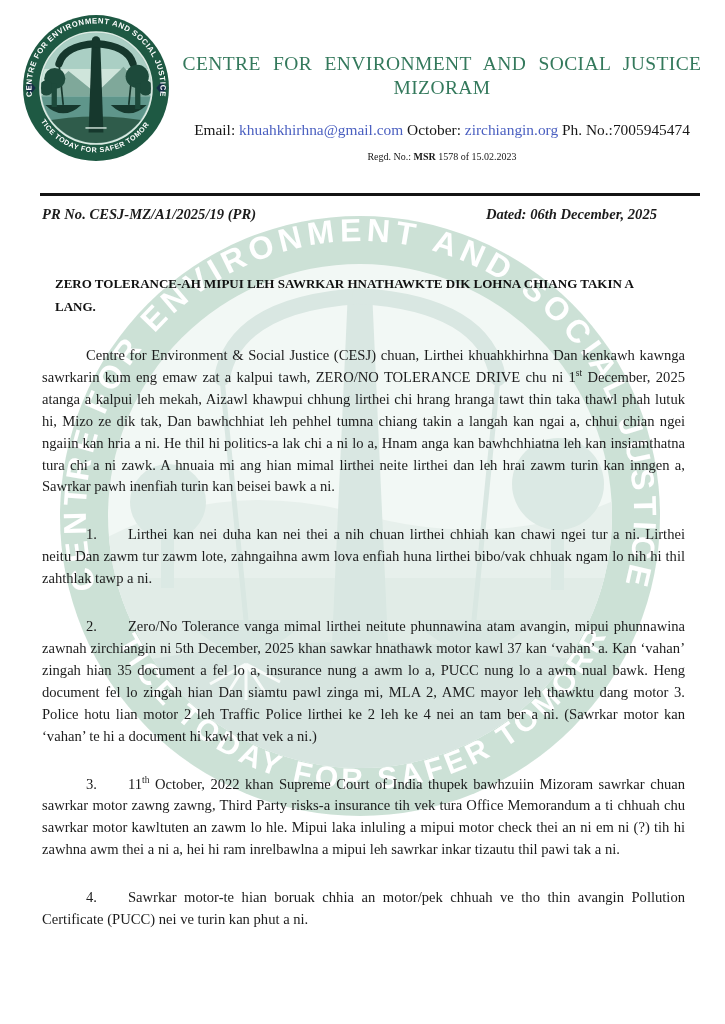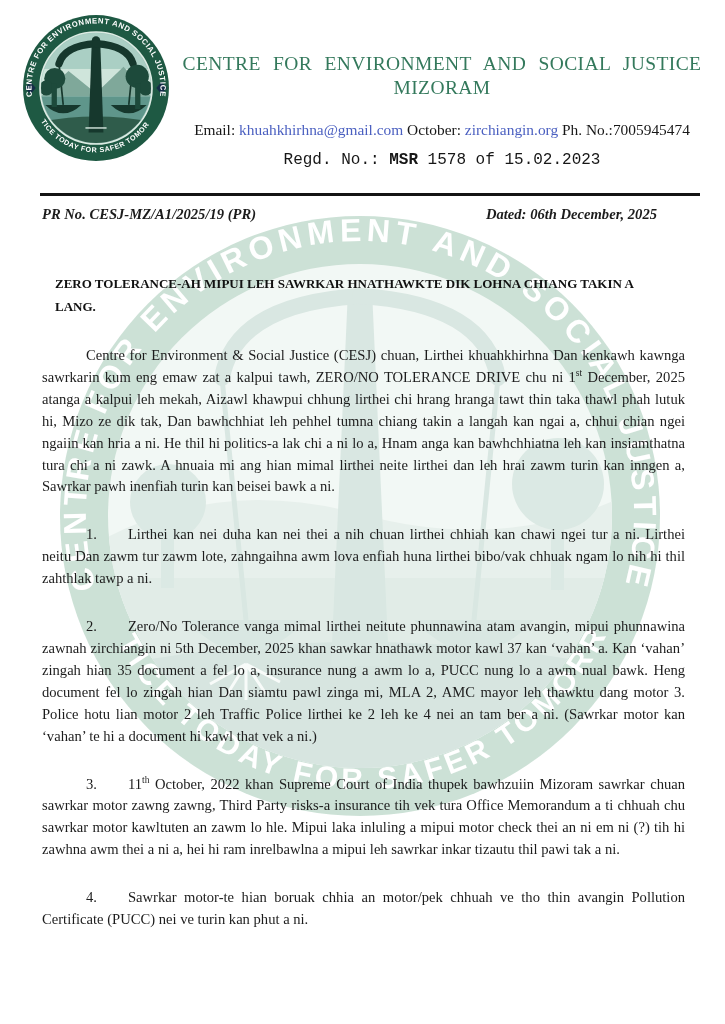--- a/index.html
+++ b/index.html
@@ -12,21 +12,21 @@
   .wm-arc{fill:#ffffff;font-family:"Liberation Sans",sans-serif;font-weight:bold;font-size:32px;letter-spacing:5px;text-anchor:middle;}
   .wm-arc-bottom{font-size:30px;letter-spacing:4px;}
   
   .logo-wrap{position:absolute;left:22px;top:14px;width:148px;height:148px;z-index:2;}
   .logo-arc{fill:#ffffff;font-family:"Liberation Sans",sans-serif;font-weight:bold;font-size:7.3px;letter-spacing:.6px;text-anchor:middle;}
   .logo-arc-bottom{font-size:6.8px;letter-spacing:.5px;}
   .head-text{position:absolute;left:172px;top:52px;width:540px;text-align:center;z-index:2;}
   .org-name{color:#34795c;font-size:19.5px;line-height:24px;letter-spacing:.4px;word-spacing:7px;}
   .contact-line{margin-top:21px;font-size:15.4px;color:#171717;}
   .contact-line .link{color:#4a5fc0;text-decoration:none;cursor:pointer;}
-  .regd-line{margin-top:12px;font-size:16px;color:#171717;font-family:Liberation Mono, monospace;}
+  .regd-line{margin-top:12px;font-size:10px;color:#171717;}
   
   .rule{position:absolute;left:40px;top:193px;width:660px;height:3px;background:#141414;z-index:2;}
   .meta-row{position:absolute;left:42px;right:68px;top:206px;display:flex;justify-content:space-between;
     font-weight:bold;font-style:italic;font-size:14.6px;z-index:2;text-align:right;}
   
   .doc-title{position:absolute;left:42px;right:40px;top:259px;margin:13px;font-size:13px;line-height:23px;font-weight:bold;color:#111;z-index:2;}
   .body-text{position:absolute;left:42px;right:40px;top:345px;font-size:14.6px;line-height:21.9px;text-align:justify;z-index:2;}
   .body-text p{margin:0;}
   .body-text p + p{margin-top:26px;}
   .p-indent{text-indent:44px;}

